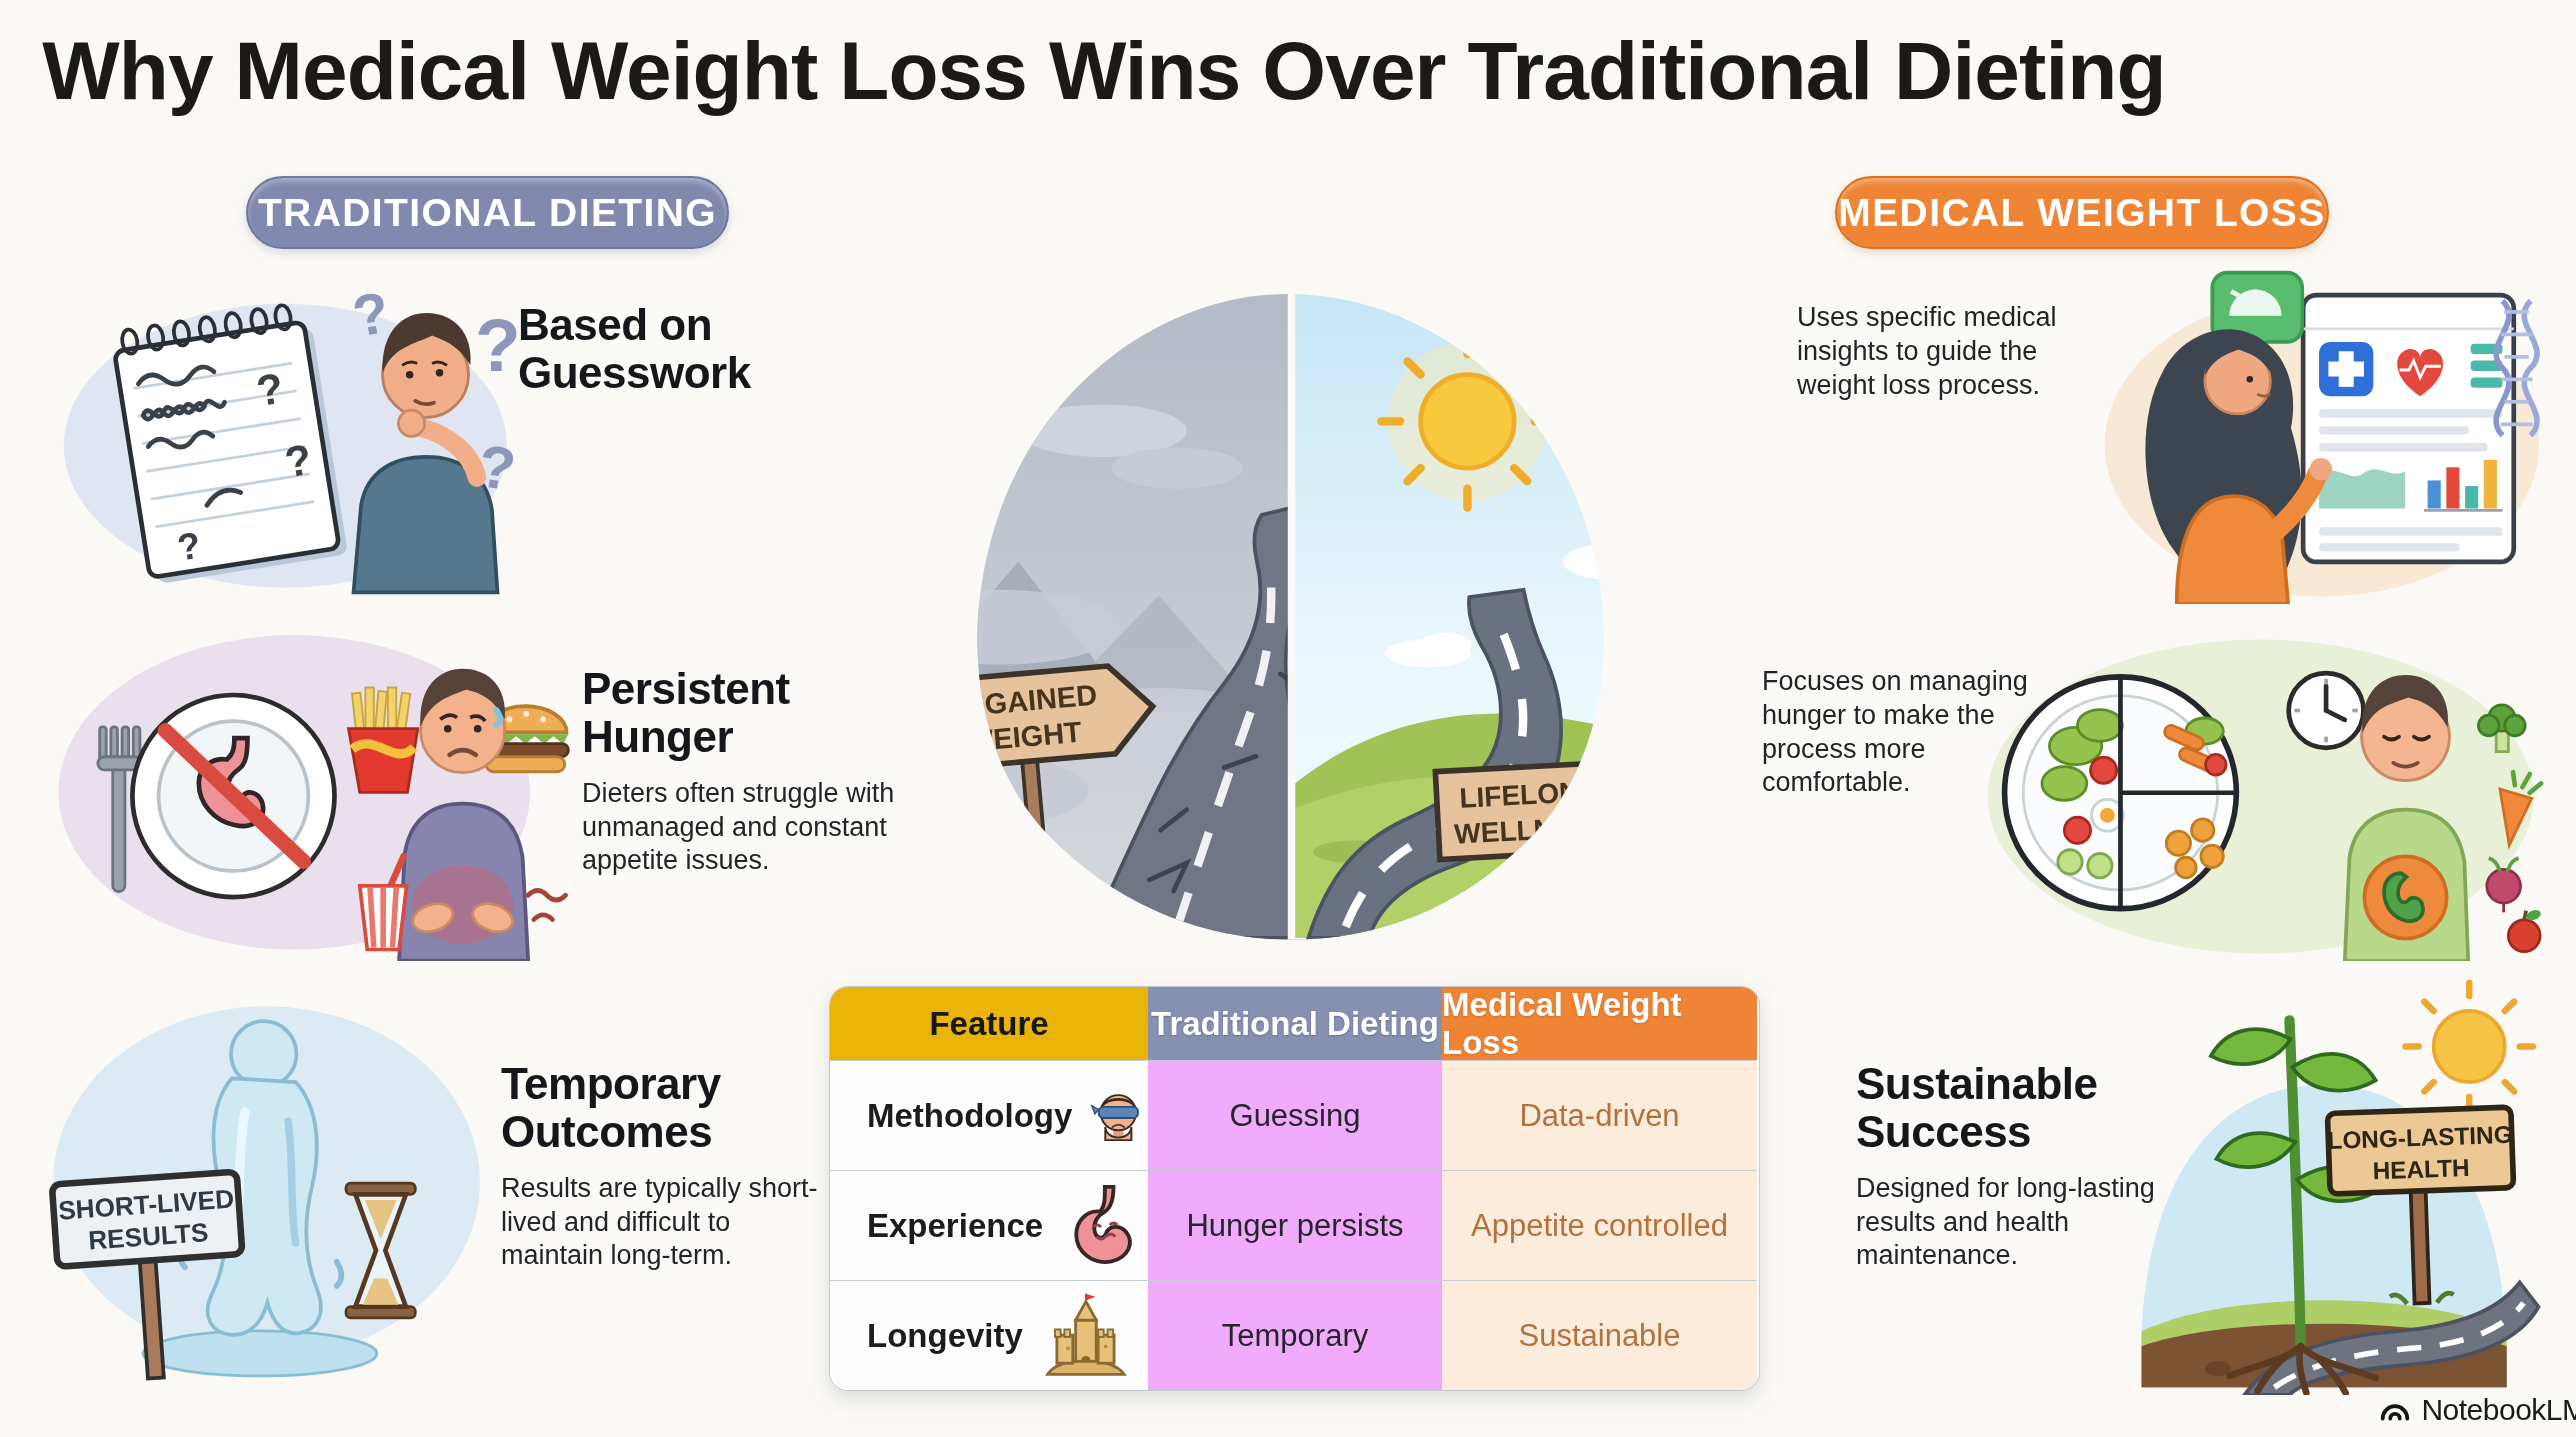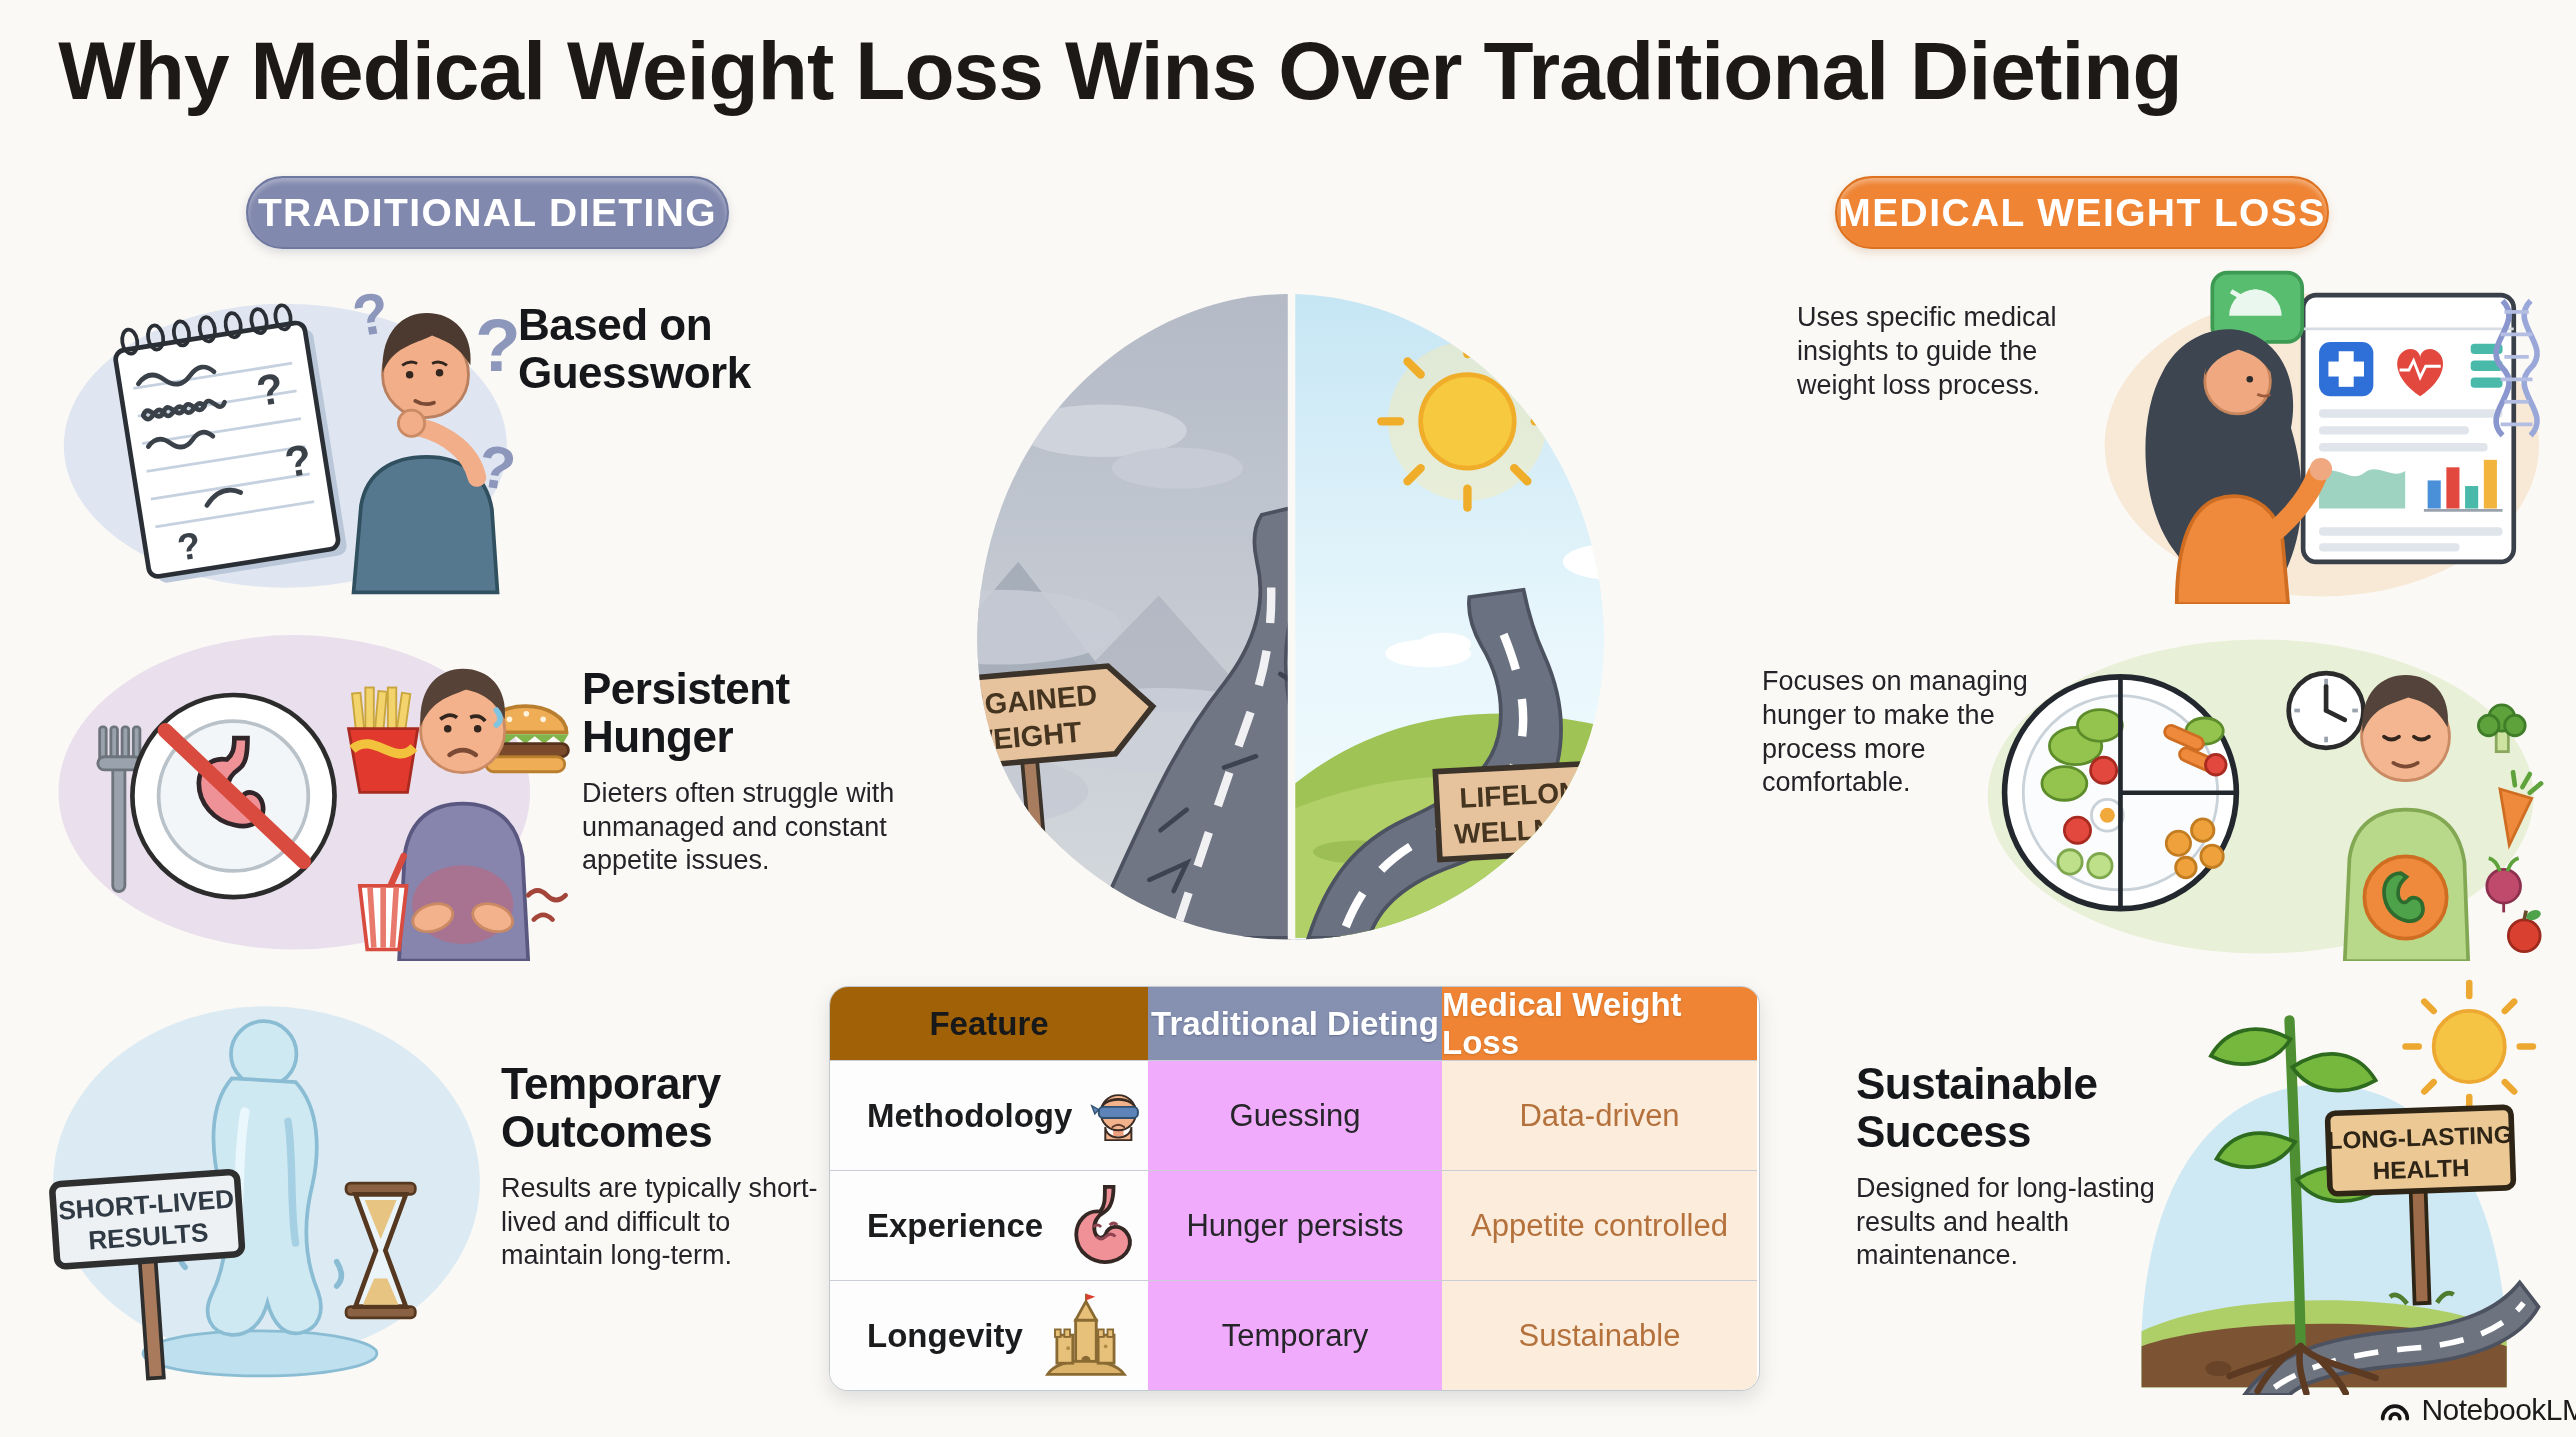--- a/index.html
+++ b/index.html
@@ -1,36 +1,36 @@
 <!DOCTYPE html>
 <html style="font-size:15px"><head>
 <meta charset="utf-8">
 <style>
   html,body{margin:0;padding:0;background:#d9d9d9;}
   .canvas{position:relative;width:2576px;height:1438px;background:#fbf9f5;overflow:hidden;
           font-family:"Liberation Sans",sans-serif;}
   .abs{position:absolute;}
-  .page-title{position:absolute;left:16px;top:24px;width:2208px;text-align:center;margin:0;
+  .page-title{position:absolute;left:0;top:24px;width:2208px;text-align:center;margin:0;
               font-size:82px;font-weight:800;letter-spacing:-0.9px;color:#1c1917;}
   .badge{position:absolute;height:69px;border-radius:39px;display:flex;align-items:center;
          justify-content:center;color:#fff;font-weight:700;font-size:39px;letter-spacing:1.4px;}
   .badge.trad{left:246px;top:176px;width:479px;background:#8289ae;border:2.8px solid #6f79a0;
               box-shadow:inset 0 3.7px 5.6px rgba(255,255,255,.30),0 3.7px 9.4px rgba(70,80,110,.18);}
   .badge.med{left:1835px;top:176px;width:490px;background:#ee8434;border:2.8px solid #dd7120;
              box-shadow:inset 0 3.7px 5.6px rgba(255,255,255,.35),0 3.7px 9.4px rgba(170,100,40,.20);}
   .item{position:absolute;}
   .item h2{margin:0 0 15px 0;font-size:44px;line-height:1.1;font-weight:800;color:#16171a;letter-spacing:-0.5px;}
   .item p{margin:0;font-size:27px;line-height:1.25;color:#242428;}
   
   .tbl{position:absolute;left:829px;top:986px;width:929px;border-radius:19px;overflow:hidden;
        border:1.9px solid #c2c9d1;box-shadow:0 7.5px 19px rgba(70,80,100,.16);background:#fff;}
   .tbl .grid{display:grid;grid-template-columns:318px 294px 315px;}
   .th{height:73px;display:flex;align-items:center;justify-content:center;
       font-size:33px;font-weight:700;}
-  .th.f{background:#a16207;color:#17181a;}
+  .th.f{background:#eab308;color:#17181a;}
   .th.t{background:#8691b2;color:#ffffff;text-shadow:0 0.9px 1.9px rgba(40,50,80,.35);}
   .th.m{background:#ee8434;color:#ffffff;text-shadow:0 0.9px 1.9px rgba(150,80,20,.35);}
   .td{height:109px;display:flex;align-items:center;border-top:1.9px solid #c9ced6;}
   .td.f{background:#fdfdfd;padding-left:37px;gap:17px;font-size:33px;font-weight:700;color:#1b1c1e;}
   .td.t{background:#f0abfc;justify-content:center;font-size:31px;color:#26262a;}
   .td.m{background:#fbecdb;justify-content:center;font-size:31px;color:#b5713c;}
   .wm{position:absolute;left:2378px;top:1393px;display:flex;align-items:center;gap:9.4px;}
   .wm span{font-size:30px;font-weight:500;color:#1b1b1b;letter-spacing:-0.5px;}
   svg text{font-family:"Liberation Sans",sans-serif;}
 </style>

